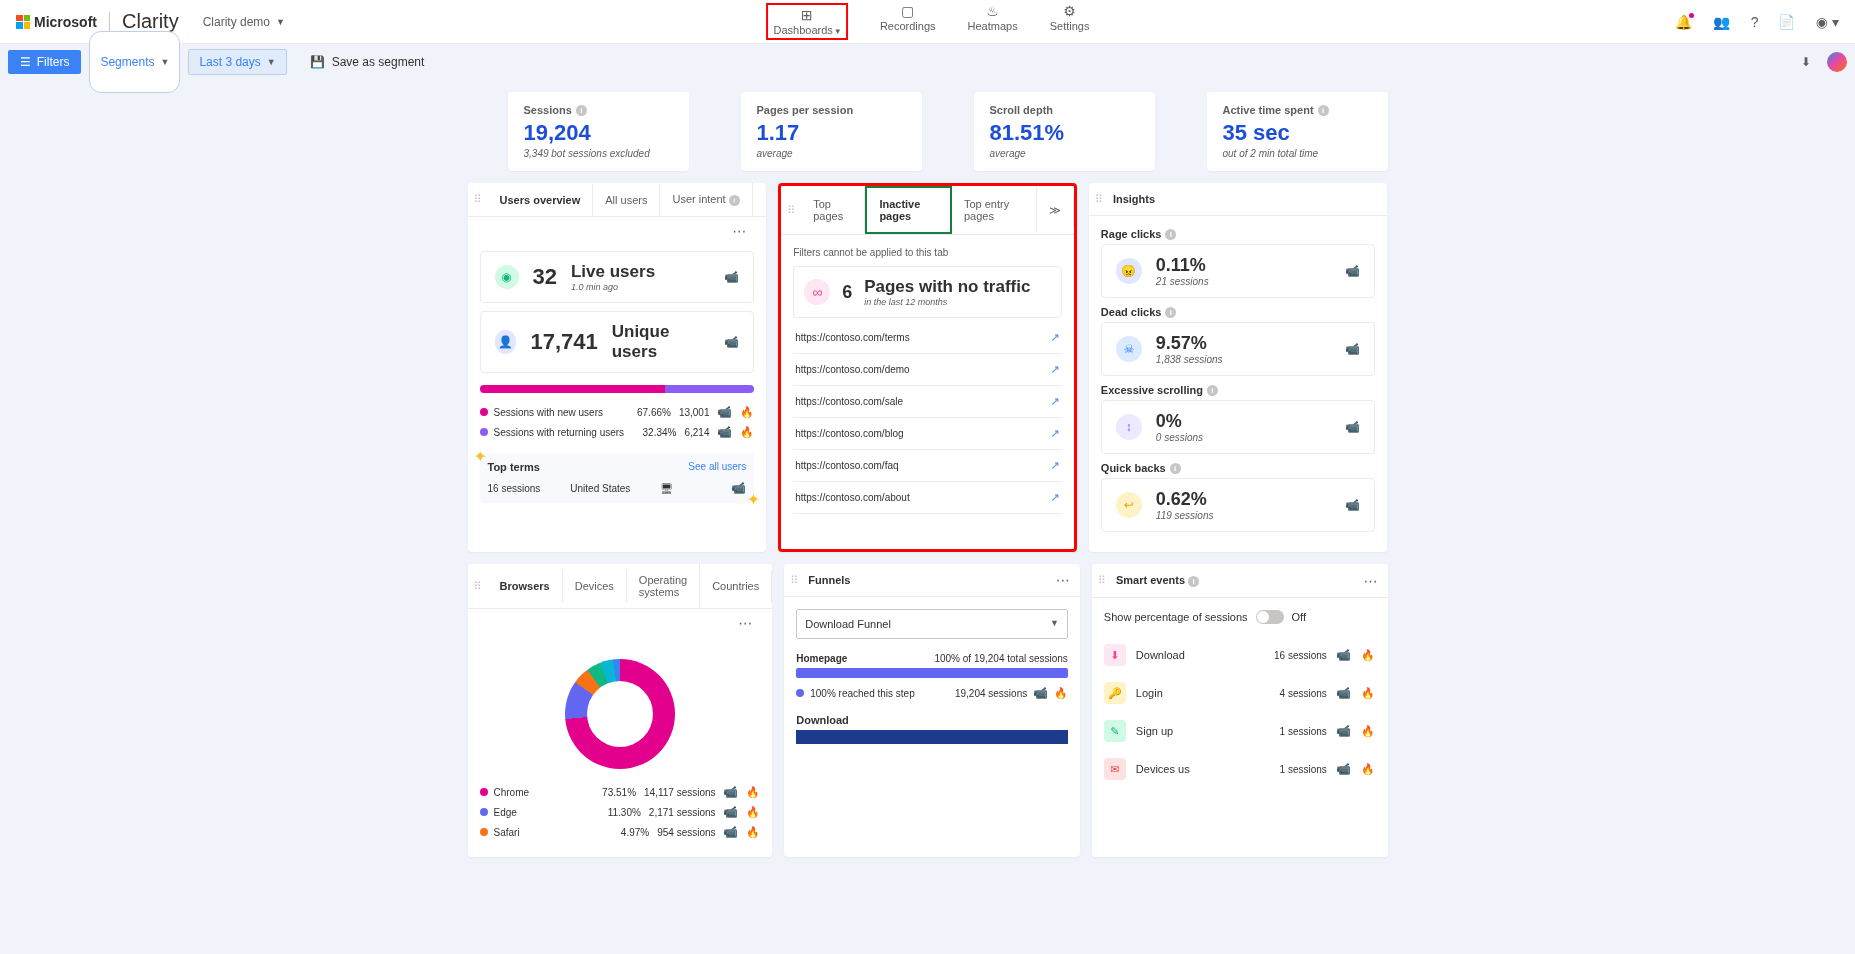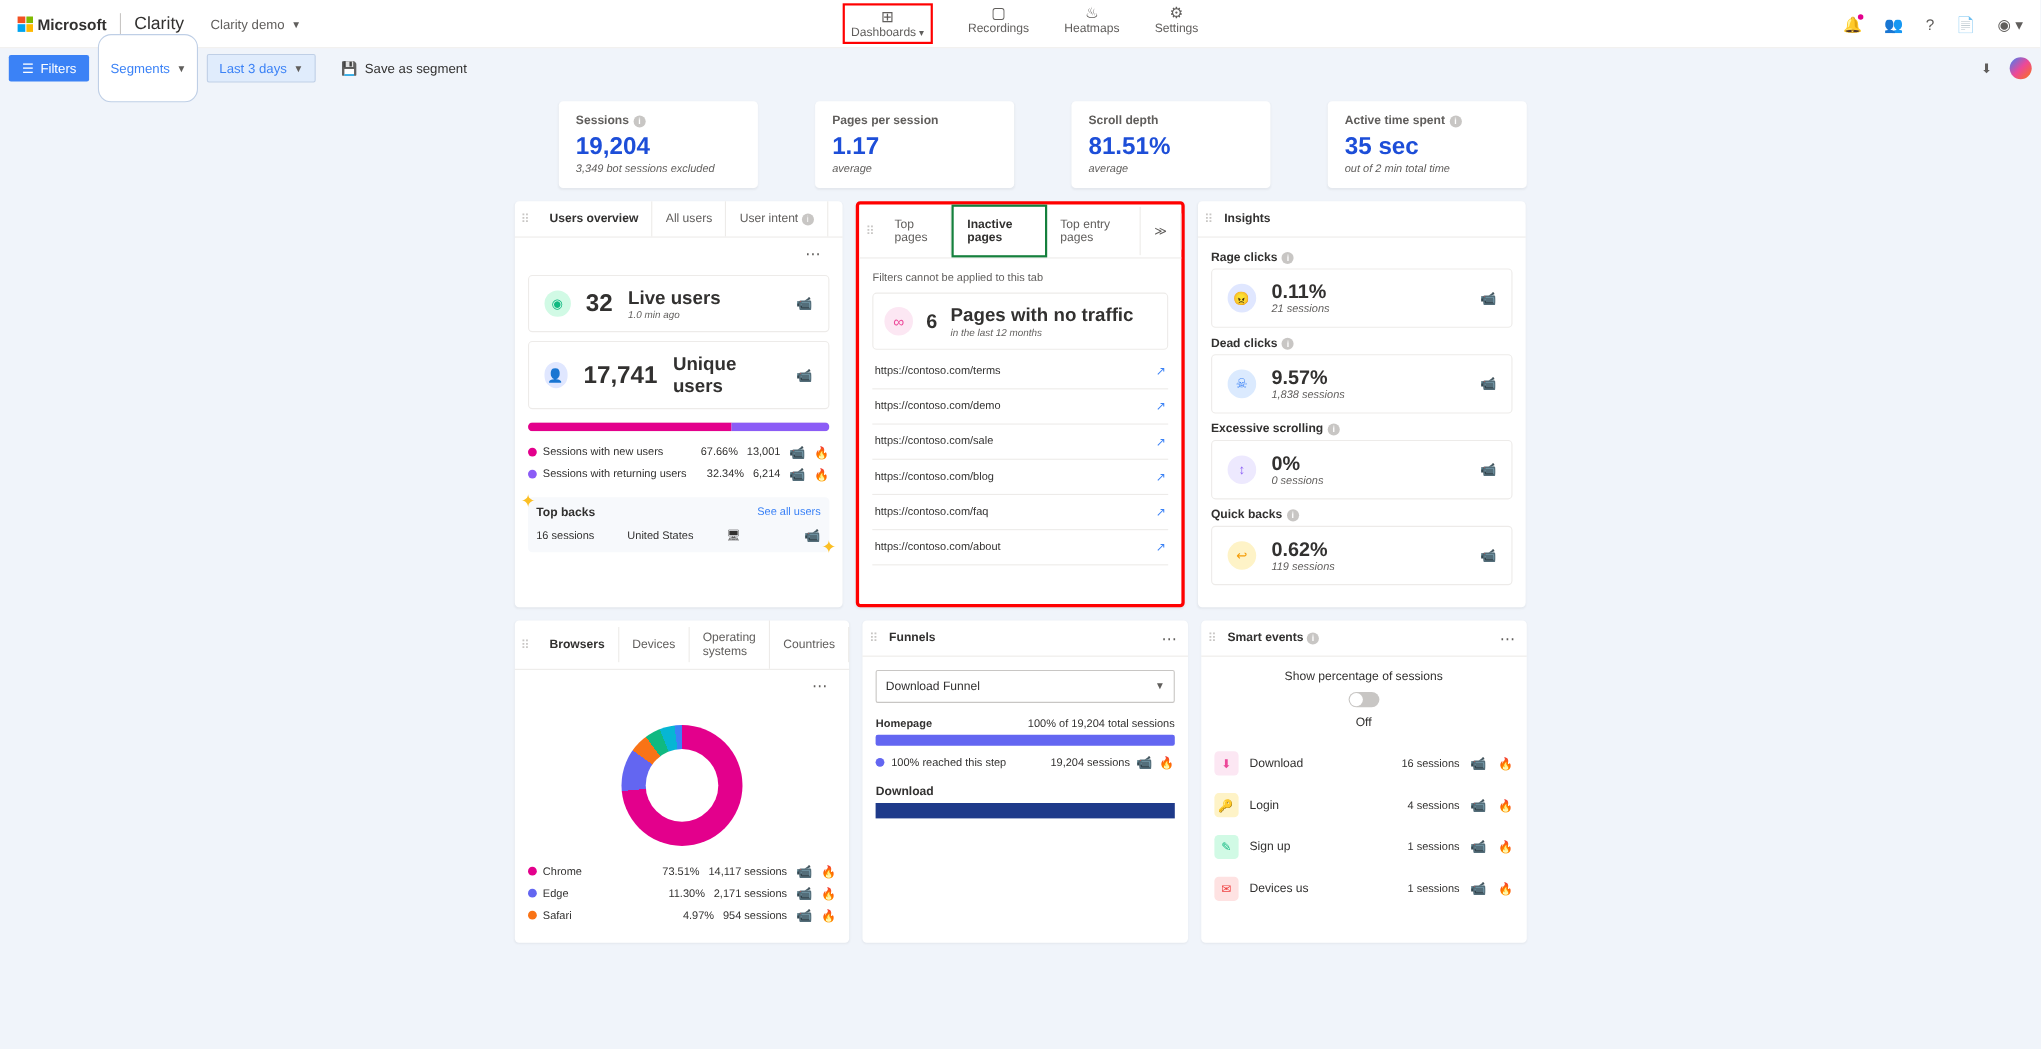--- a/index.html
+++ b/index.html
@@ -6,21 +6,21 @@
 body { background: #f0f4fa; font-size: 12px; color: #323130; }
 .topbar { background: #fff; height: 44px; display: flex; align-items: center; padding: 0 16px; border-bottom: 1px solid #edebe9; }
 .topbar-left { display: flex; align-items: center; gap: 12px; }
 .ms-logo { display: flex; align-items: center; gap: 4px; font-size: 14px; font-weight: 600; }
 .ms-squares { width: 14px; height: 14px; display: grid; grid-template-columns: 1fr 1fr; grid-template-rows: 1fr 1fr; gap: 1px; }
 .ms-squares span:nth-child(1) { background: #f25022; }
 .ms-squares span:nth-child(2) { background: #7fba00; }
 .ms-squares span:nth-child(3) { background: #00a4ef; }
 .ms-squares span:nth-child(4) { background: #ffb900; }
 .divider-v { width: 1px; height: 20px; background: #c8c6c4; }
-.clarity-title { font-size: 16px; font-weight: 400; }
+.clarity-title { font-size: 20px; font-weight: 400; }
 .demo-sel { display: flex; align-items: center; gap: 6px; margin-left: 12px; font-size: 12px; color: #605e5c; cursor: pointer; }
 .chev { font-size: 9px; color: #605e5c; }
 .topnav { position: absolute; left: 50%; transform: translateX(-50%); display: flex; gap: 32px; }
 .topnav-item { text-align: center; font-size: 11px; color: #605e5c; cursor: pointer; }
 .topnav-item .icon { font-size: 14px; display: block; margin-bottom: 1px; }
 .topnav-item.active { border: 2px solid red; padding: 2px 6px; }
 .topbar-right { margin-left: auto; display: flex; align-items: center; gap: 20px; color: #605e5c; }
 .topbar-right .icon { font-size: 14px; cursor: pointer; position: relative; }
 .bell-dot::after { content: ''; position: absolute; top: -1px; right: -1px; width: 5px; height: 5px; background: #e3008c; border-radius: 50%; }
 .filterbar { background: #f0f4fa; height: 36px; display: flex; align-items: center; padding: 0 8px; gap: 8px; }
@@ -81,21 +81,21 @@
 .insight-label { font-size: 11px; font-weight: 600; margin-bottom: 4px; display: flex; align-items: center; gap: 4px; }
 .donut { width: 110px; height: 110px; border-radius: 50%; margin: 16px auto; background: conic-gradient(#e3008c 0% 73.5%, #6366f1 73.5% 84.8%, #f97316 84.8% 89.8%, #10b981 89.8% 94%, #06b6d4 94% 98%, #3b82f6 98% 100%); position: relative; }
 .donut::after { content: ''; position: absolute; inset: 22px; background: #fff; border-radius: 50%; }
 .funnel-sel { border: 1px solid #c8c6c4; border-radius: 2px; padding: 8px; display: flex; justify-content: space-between; font-size: 11px; margin-bottom: 14px; cursor: pointer; }
 .funnel-stats { display: grid; grid-template-columns: 1fr 1fr 1fr; text-align: center; margin-bottom: 14px; }
 .funnel-stat-val { font-size: 16px; font-weight: 600; }
 .funnel-stat-lbl { font-size: 9px; color: #605e5c; font-style: italic; }
 .funnel-step-head { display: flex; justify-content: space-between; font-size: 10px; margin-bottom: 4px; }
 .funnel-bar { height: 10px; background: #6366f1; border-radius: 2px; margin-bottom: 8px; }
 .funnel-detail { display: flex; align-items: center; font-size: 10px; gap: 6px; }
-.smart-toggle { display: flex; align-items: center; gap: 8px; font-size: 11px; margin-bottom: 12px; flex-direction: column; }
+.smart-toggle { display: flex; align-items: center; gap: 8px; font-size: 11px; margin-bottom: 12px; }
 .toggle { width: 28px; height: 14px; border-radius: 7px; background: #c8c6c4; position: relative; }
 .toggle::after { content: ''; position: absolute; width: 12px; height: 12px; background: #fff; border-radius: 50%; top: 1px; left: 1px; }
 .event-row { display: flex; align-items: center; gap: 10px; font-size: 11px; padding: 8px 0; }
 .event-icon { width: 22px; height: 22px; border-radius: 4px; display: flex; align-items: center; justify-content: center; font-size: 11px; }
 .event-row .nums { margin-left: auto; display: flex; align-items: center; gap: 10px; font-size: 10px; }
 .copilot { width: 20px; height: 20px; border-radius: 50%; background: linear-gradient(135deg, #3b82f6, #ec4899, #f97316); cursor: pointer; }
 </style>
 </head>
 <body>
 
@@ -252,21 +252,21 @@
           <span>32.34%</span>
           <span>6,214</span>
           <span class="cam-icon" style="margin:0">📹</span>
           <span class="flame">🔥</span>
         </div>
       </div>
       <div class="topuser">
         <span class="star-l">✦</span>
         <span class="star-r">✦</span>
         <div class="topuser-head">
-          <span>Top backs</span>
+          <span>Top terms</span>
           <span class="see-all">See all users</span>
         </div>
         <div class="topuser-row">
           <span>16 sessions</span>
           <span>United States</span>
           <span>🖥</span>
           <span class="cam-icon" style="margin-left:auto">📹</span>
         </div>
       </div>
     </div>

